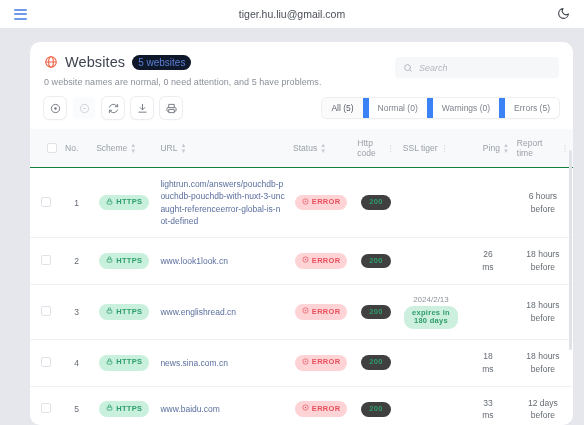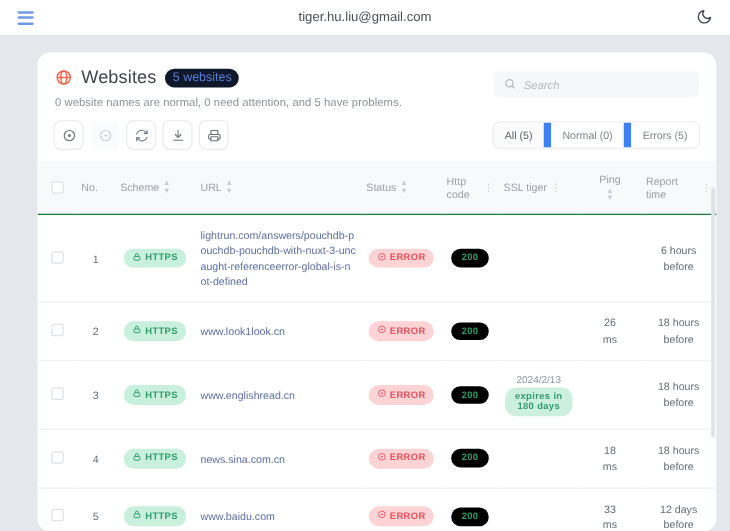--- a/index.html
+++ b/index.html
@@ -110,21 +110,21 @@
   table { width: 100%; border-collapse: collapse; table-layout: fixed; }
   thead th {
     background: #f8f9fb;
     font-size: 8.5px; font-weight: 400; color: #9aa0a8;
     padding: 9px 4px;
     text-align: left;
     vertical-align: middle;
     border-bottom: 1px solid #15803d;
   }
   .th-inner { display: flex; align-items: center; gap: 3px; }
-  .th-center .th-inner { justify-content: flex-end; flex-direction: column; }
+  .th-center .th-inner { justify-content: flex-end; }
   .sorter { display: inline-flex; flex-direction: column; gap: 1px; color: #c7cbd2; line-height: 0; }
   .sorter i { font-style: normal; font-size: 6px; line-height: 5px; }
   .dots { color: #c7cbd2; font-size: 8px; letter-spacing: 0; line-height: 7px; }
 
   tbody td {
     font-size: 8.5px; color: #656b74;
     padding: 10px 4px;
     border-bottom: 1px solid #f0f1f4;
     vertical-align: middle;
     text-align: left;
@@ -140,21 +140,21 @@
   .url-link { color: #5b6f9e; line-height: 1.45; word-break: break-all; display: block; cursor: pointer; }
 
   .pill {
     display: inline-flex; align-items: center; justify-content: center;
     gap: 3px; border-radius: 9px;
     font-size: 7.5px; font-weight: bold; letter-spacing: .3px;
     padding: 3px 7px; line-height: 1.15;
   }
   .pill-https { background: #c9f0dd; color: #2e9e6b; }
   .pill-error { background: #fdd3d6; color: #e8505b; min-width: 52px;}
-  .pill-code  { background: #000000; color: #2e9e6b; font-weight: bold; padding: 3px 8px; }
+  .pill-code  { background: #404040; color: #2e9e6b; font-weight: bold; padding: 3px 8px; }
   .pill-ssl   { background: #cdf0de; color: #2f9c6a; font-weight: bold; padding: 3px 6px; max-width: 54px; text-align:center; }
   .ssl-date { font-size: 8px; color: #8d939b; margin-bottom: 2px; }
   .two-line { line-height: 1.5; }
 
   
   .vscroll {
     position: absolute; top: 108px; right: 1px;
     width: 3px; height: 200px; border-radius: 2px;
     background: #dfe2e7;
   }
@@ -238,20 +238,21 @@
           <svg width="11" height="11" viewBox="0 0 24 24" fill="none" stroke="#6d737c" stroke-width="2" stroke-linejoin="round">
             <polyline points="6,9 6,3 18,3 18,9"></polyline>
             <path d="M6 18H4a2 2 0 0 1-2-2v-4a2 2 0 0 1 2-2h16a2 2 0 0 1 2 2v4a2 2 0 0 1-2 2h-2"></path>
             <rect x="6" y="14" width="12" height="7"></rect>
           </svg>
         </div>
       </div>
       <div class="filters">
         <div class="filter-tab active">All (5)</div>
         <div class="filter-tab">Normal (0)</div>
+        <div class="filter-tab">Warnings (0)</div>
         <div class="filter-tab">Errors (5)</div>
       </div>
     </div>
 
     <div class="table-wrap">
       <table>
         <colgroup>
           <col style="width:30px">
             <col style="width:30px">
             <col style="width:62px">

